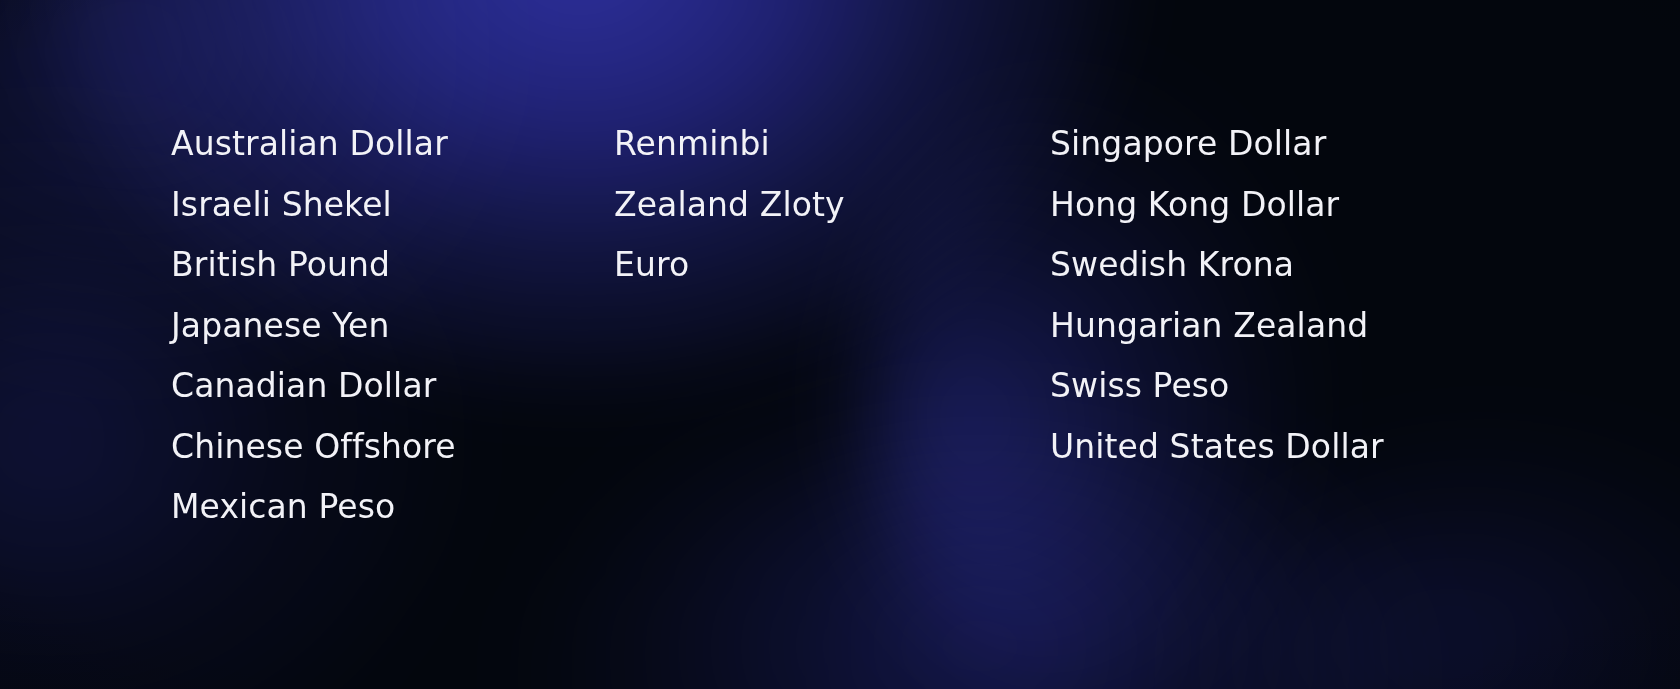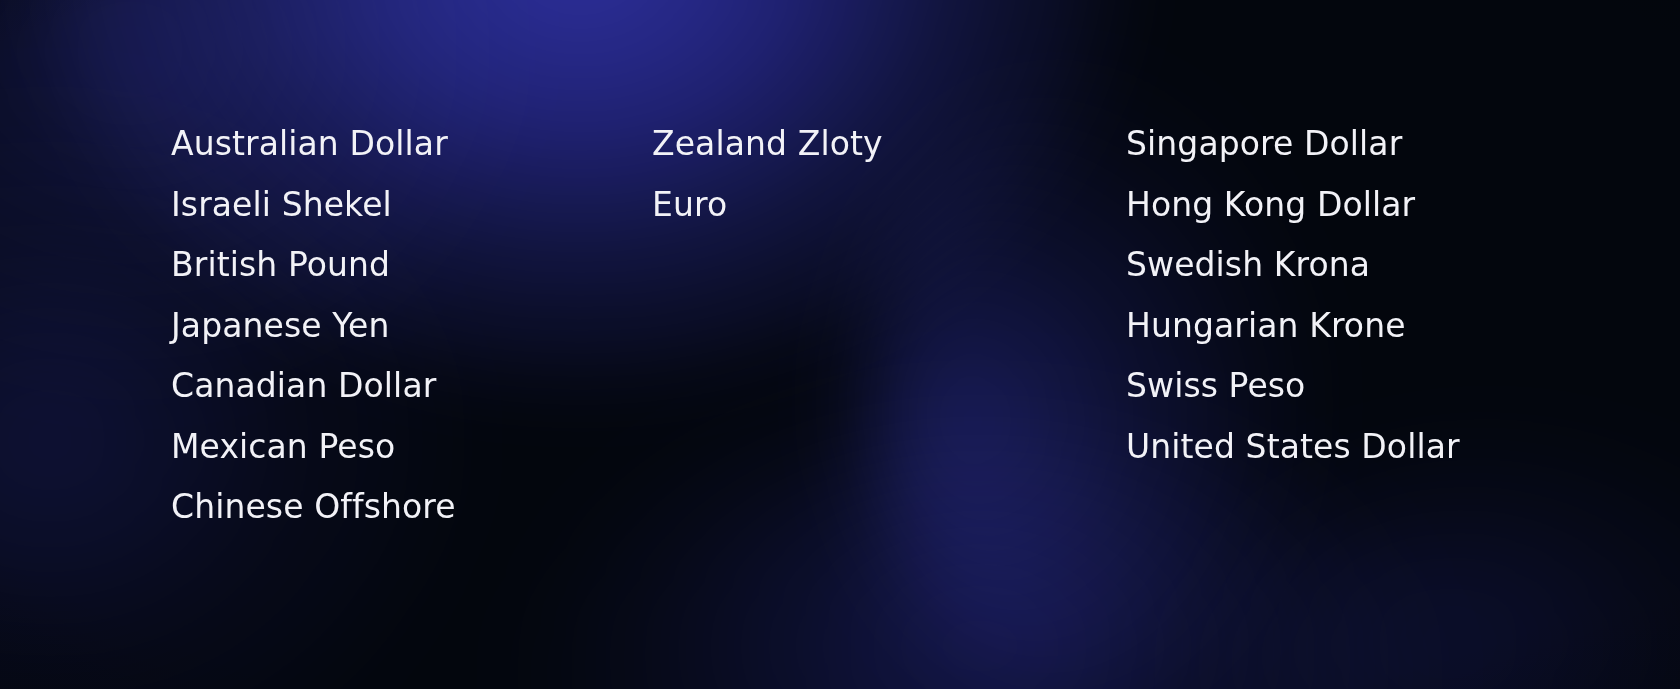--- a/index.html
+++ b/index.html
@@ -111,21 +111,20 @@
   }
 
   
   #currency-columns {
     position: absolute;
     inset: 0;
     display: flex;
     padding-left: 171px;
     padding-top: 114px;
     box-sizing: border-box;
-    gap: 38px;
   }
   .currency-column {
     width: 443px;
     flex: 0 0 443px;
   }
   .currency-column:nth-child(3) {
     width: 480px;
     flex: 0 0 480px;
     margin-left: -7px;
   }
@@ -154,32 +153,33 @@
   <div class="glow" id="glow-bottom-right"></div>
   <div id="vignette"></div>
 
   <div id="currency-columns">
     <div class="currency-column">
       <div class="currency-item">Australian Dollar</div>
       <div class="currency-item">Israeli Shekel</div>
       <div class="currency-item">British Pound</div>
       <div class="currency-item">Japanese Yen</div>
       <div class="currency-item">Canadian Dollar</div>
+      <div class="currency-item">Chinese Offshore</div>
       <div class="currency-item">Mexican Peso</div>
-      <div class="currency-item">Chinese Offshore</div>
     </div>
 
     <div class="currency-column">
+      <div class="currency-item">Renminbi</div>
       <div class="currency-item">Zealand Zloty</div>
       <div class="currency-item">Euro</div>
     </div>
 
     <div class="currency-column">
       <div class="currency-item">Singapore Dollar</div>
       <div class="currency-item">Hong Kong Dollar</div>
       <div class="currency-item">Swedish Krona</div>
-      <div class="currency-item">Hungarian Krone</div>
+      <div class="currency-item">Hungarian Zealand</div>
       <div class="currency-item">Swiss Peso</div>
       <div class="currency-item">United States Dollar</div>
     </div>
   </div>
 
 </div>
 
 </body></html>

